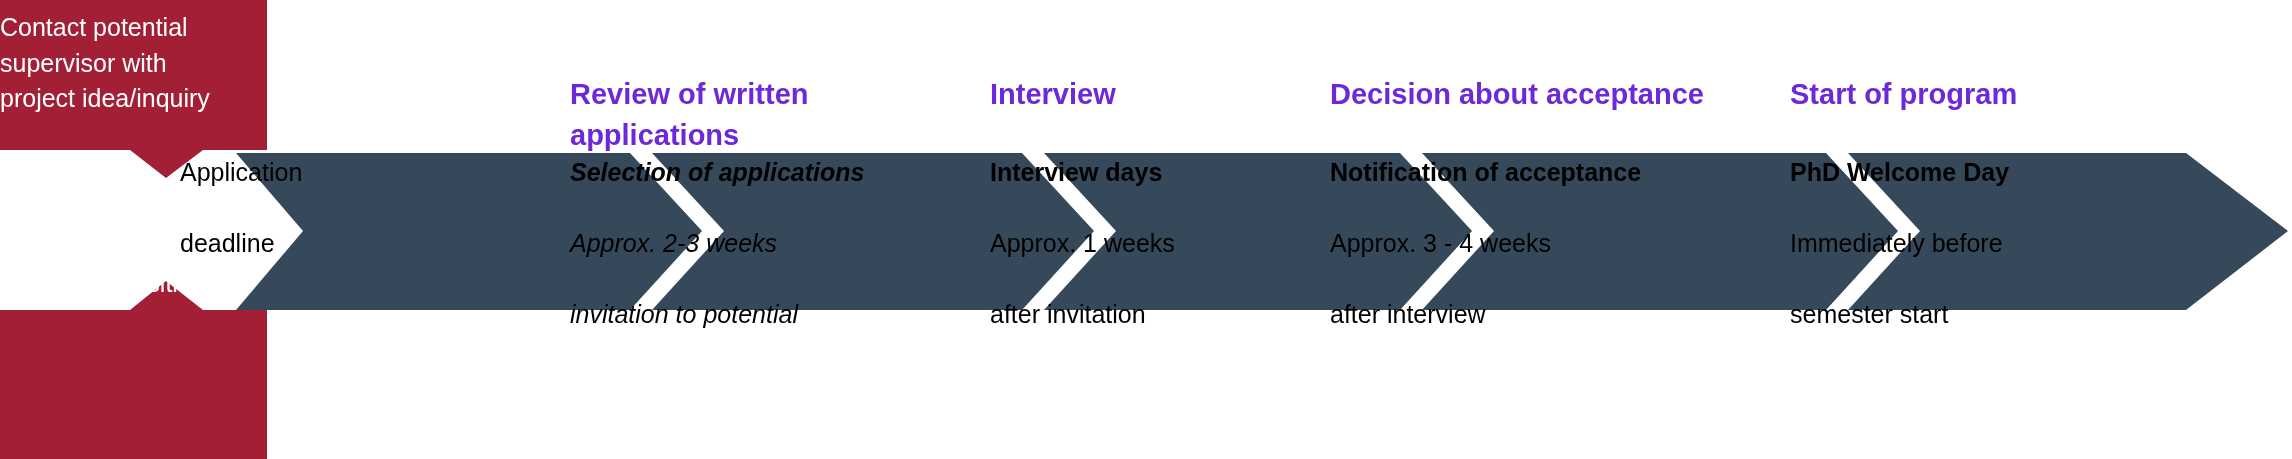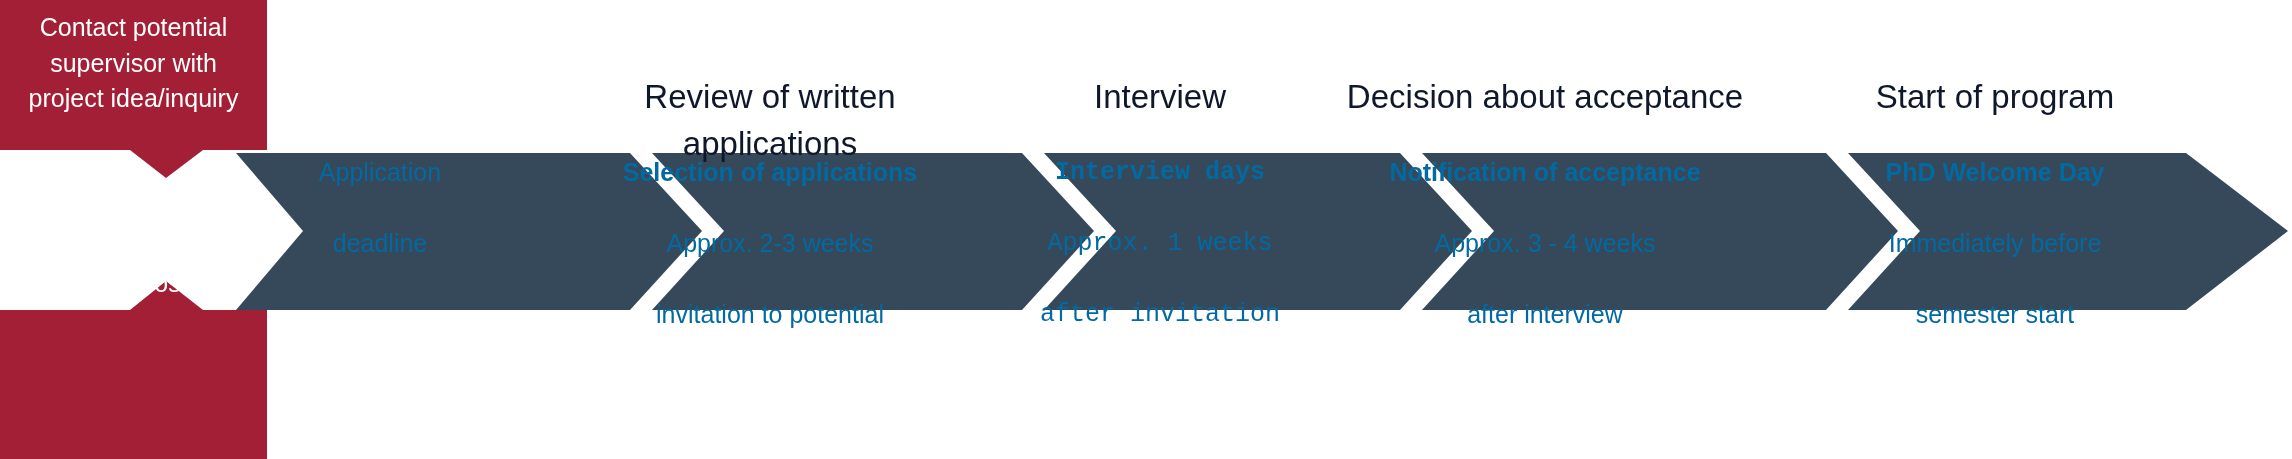--- a/index.html
+++ b/index.html
@@ -20,21 +20,21 @@
   #flow-svg {
     position: absolute;
     left: 0;
     top: 0;
     width: 2292px;
     height: 459px;
     display: block;
   }
   .overlay-text {
     position: absolute;
-    text-align: center;
+    text-align: left;
     line-height: 1.42;
     white-space: pre-line;
     pointer-events: none;
   }
   
   .red-note {
     color: #ffffff;
     font-size: 25px;
     font-weight: 400;
   }
@@ -43,47 +43,47 @@
     top: 10px;
     width: 267px;
   }
   #note-bottom {
     left: 0px;
     top: 230px;
     width: 267px;
   }
   
   .stage-heading {
-    color: #0f172a;
-    font-size: 33px;
-    font-weight: normal;
+    color: #6d28d9;
+    font-size: 29px;
+    font-weight: bold;
     top: 74px;
   }
   
   .stage-body {
-    color: #0369a1;
+    color: #000000;
     font-size: 25px;
     font-weight: 400;
     top: 119px;
   }
   .stage-body .body-title {
     display: block;
     font-weight: bold;
   }
   .stage-body .body-line {
     display: block;
     font-weight: 400;
   }
   
   #heading-1 { left: 180px;  width: 400px; }
   #body-1    { left: 180px;  width: 400px; }
   #heading-2 { left: 570px;  width: 400px; }
-  #body-2    { left: 570px;  width: 400px; }
+  #body-2    { left: 570px;  width: 400px; font-style: italic; }
   #heading-3 { left: 990px;  width: 340px; }
-  #body-3    { left: 990px;  width: 340px; font-family: Liberation Mono, monospace; }
+  #body-3    { left: 990px;  width: 340px; }
   #heading-4 { left: 1330px; width: 430px; }
   #body-4    { left: 1330px; width: 430px; }
   #heading-5 { left: 1790px; width: 410px; }
   #body-5    { left: 1790px; width: 410px; }
 </style>
 </head>
 <body>
 
 <div id="diagram-root">
 

